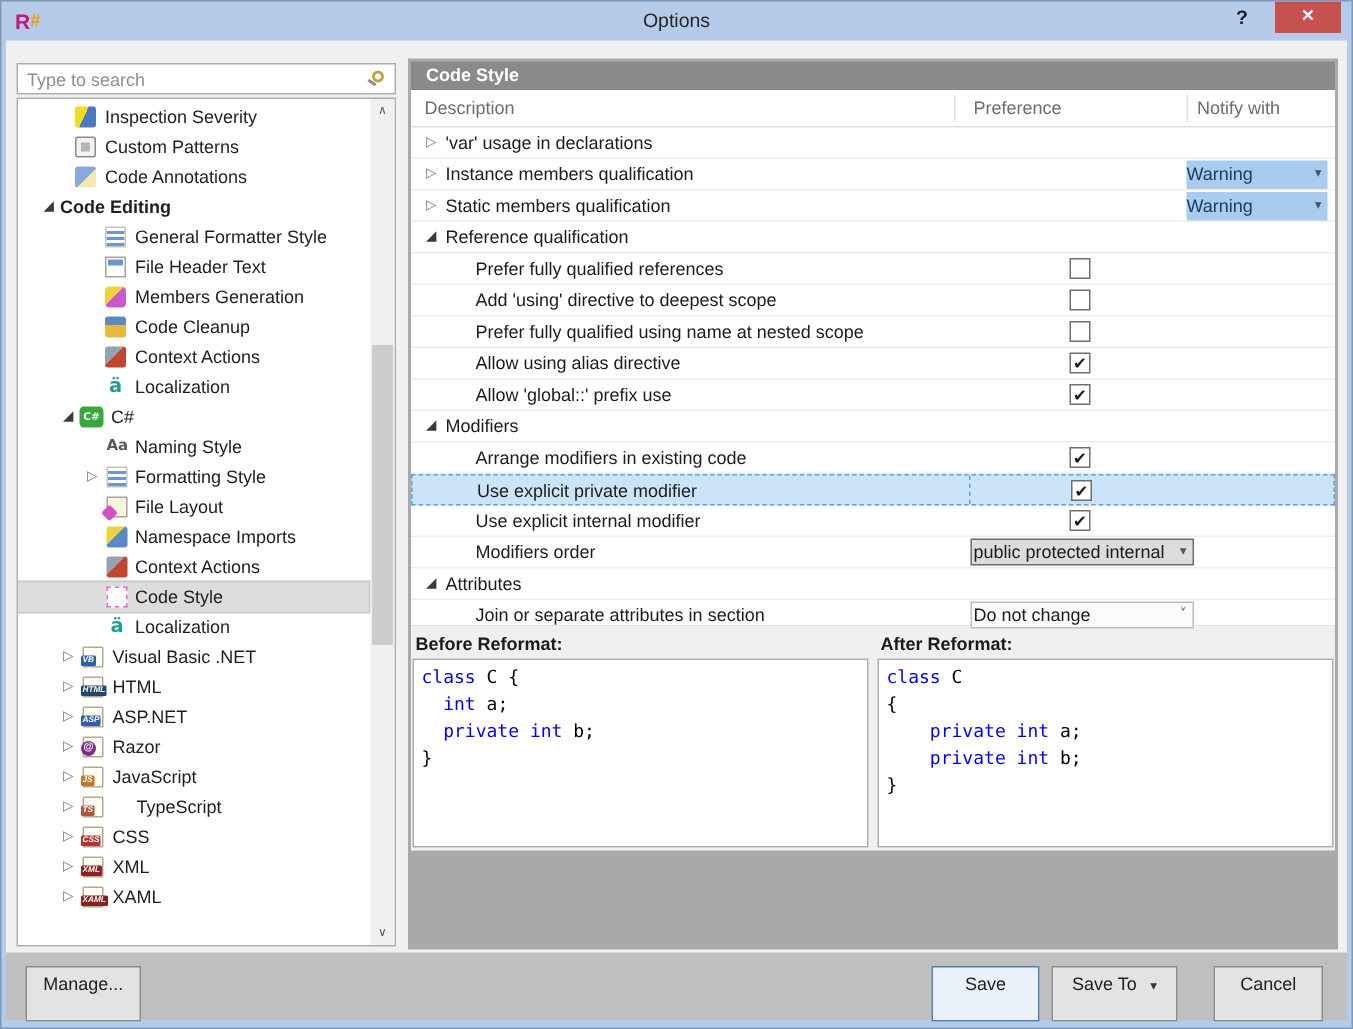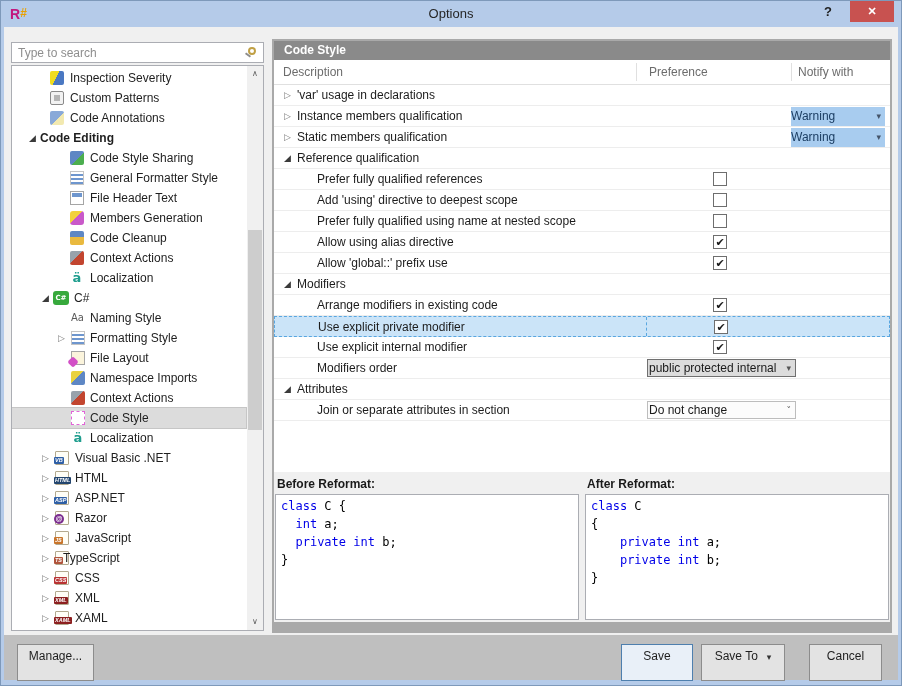--- a/index.html
+++ b/index.html
@@ -41,37 +41,37 @@
   .ti-code-annotations{background:linear-gradient(135deg,#89A9D8 55%,#F2E9B0 55%);border-radius:2px}
   .ti-code-style-sharing{background:linear-gradient(135deg,#5E87C4 55%,#4CAE4F 55%);border-radius:2px}
   .ti-general-formatter-style,.ti-formatting-style{background:repeating-linear-gradient(#FFF 0 2px,#6E96CE 2px 4px);border:1px solid #C4C4C4}
   .ti-members-generation{background:linear-gradient(135deg,#F2D23C 45%,#C959C9 45%);border-radius:3px}
   .ti-file-header-text{background:#FFF;border:1px solid #A5A5A5}
   .ti-file-header-text::after{content:"";position:absolute;left:1px;right:1px;top:1px;height:4px;background:#6E96CE}
   .ti-code-cleanup{background:linear-gradient(180deg,#5E87C4 42%,#E9B93F 42%);border-radius:2px}
   .ti-context-actions{background:linear-gradient(135deg,#98A2AC 45%,#C2452F 45%);border-radius:2px}
   .ti-localization{color:#1F9E8E;font-weight:bold;font-size:13px;line-height:14px;text-align:center}
   .ti-csharp{background:#37A93C;border-radius:3px;color:#fff;font-weight:bold;font-size:7px;line-height:14px;text-align:center;width:16px}
-  .ti-naming-style{color:#5A5A5A;font-weight:normal;font-size:10px;line-height:14px;text-align:left}
+  .ti-naming-style{color:#5A5A5A;font-weight:bold;font-size:10px;line-height:14px;text-align:right}
   .ti-file-layout{background:#FBF4DC;border:1px solid #A5A5A5}
   .ti-file-layout::after{content:"";position:absolute;left:-3px;bottom:-2px;width:8px;height:8px;background:#D24FC6;border-radius:2px;transform:rotate(45deg)}
   .ti-namespace-imports{background:linear-gradient(135deg,#E9D23F 45%,#5E87C4 45%);border-radius:2px}
   .ti-code-style{border:1px dashed #E264D8;background:#FFF}
   .ti.file{background:#FFFEF6;border:1px solid #B3A98F;border-radius:1px}
   .ti .badge{position:absolute;left:-2px;bottom:0;padding:0 1px;font-weight:bold;font-size:5.5px;line-height:7px;color:#fff;border-radius:1px;font-family:"Liberation Sans",sans-serif}
   .ti .badge.round{border-radius:50%;width:10px;height:10px;font-size:7px;line-height:10px;text-align:center;padding:0}
   
   .vscroll{position:absolute;top:0;bottom:0;right:0;width:16px;background:#F0F0F0}
   .vscroll .arr{position:absolute;left:0;right:0;height:16px;text-align:center;font-size:8px;color:#5A5A5A;line-height:15px;font-family:"DejaVu Sans",sans-serif}
   .vscroll .arr.down{bottom:0}
   .vscroll .thumb{position:absolute;left:1px;right:1px;top:164px;height:200px;background:#CDCDCD}
   
   .panel{position:absolute;left:268px;top:12px;width:620px;height:594px;background:var(--panel-frame);padding:2px}
   .panel-header{height:19px;background:var(--panel-header-bg);color:#fff;font-weight:bold;font-size:12px;line-height:19px;padding-left:10px}
-  .table{height:412px;background:#fff;position:relative}
+  .table{height:357px;background:#fff;position:relative}
   .colhead{position:relative;height:25px;border-bottom:1px solid #E0E0E0;font-size:12px;color:#6C6C6C;line-height:25px}
   .colhead .c1{position:absolute;left:9px}.colhead .c2{position:absolute;left:375px}.colhead .c3{position:absolute;left:524px}
   .colhead .vsep{position:absolute;top:3px;bottom:3px;width:1px;background:#E0E0E0}
   .trow{position:relative;height:21px;line-height:20px;font-size:12px;color:#1C1C1C;border-bottom:1px solid #EDEDED}
   .trow.sel{background:var(--row-selection);border:1px dashed var(--selection-border)}
   .trow.sel::after{content:"";position:absolute;left:371px;top:0;bottom:0;border-left:1px dashed var(--selection-border)}
   .rarrow{position:absolute;left:10px;top:0;font-size:9px;font-family:"DejaVu Sans",sans-serif}
   .rarrow.col{color:#7A7A7A}.rarrow.exp{color:#3A3A3A}
   .rlabel{position:absolute;top:0;white-space:nowrap}
   .rlabel.g{left:23px}.rlabel.c{left:43px}
@@ -126,24 +126,20 @@
           </div>
           <div class="tree-row">
             <span class="ti ti-code-annotations" style="left: 38px;"></span>
             <span class="tl" style="left: 58px;">Code Annotations</span>
           </div>
           <div class="tree-row bold">
             <span class="tw exp" style="left: 17px;">◢</span>
             <span class="tl" style="left: 28px;">Code Editing</span>
           </div>
           <div class="tree-row">
-            <span class="ti ti-code-style-sharing" style="left: 58px;"></span>
-            <span class="tl" style="left: 78px;">Code Style Sharing</span>
-          </div>
-          <div class="tree-row">
             <span class="ti ti-general-formatter-style" style="left: 58px;"></span>
             <span class="tl" style="left: 78px;">General Formatter Style</span>
           </div>
           <div class="tree-row">
             <span class="ti ti-file-header-text" style="left: 58px;"></span>
             <span class="tl" style="left: 78px;">File Header Text</span>
           </div>
           <div class="tree-row">
             <span class="ti ti-members-generation" style="left: 58px;"></span>
             <span class="tl" style="left: 78px;">Members Generation</span>
@@ -227,21 +223,21 @@
             <span class="ti ti-file-js file" style="left: 43px;">
               <i class="badge" style="background: rgb(200, 116, 42);">JS</i>
             </span>
             <span class="tl" style="left: 63px;">JavaScript</span>
           </div>
           <div class="tree-row">
             <span class="tw col" style="left: 30px;">▷</span>
             <span class="ti ti-file-ts file" style="left: 43px;">
               <i class="badge" style="background: rgb(176, 84, 60);">TS</i>
             </span>
-            <span class="tl" style="left: 51px;">TypeScript</span>
+            <span class="tl" style="left: 79px;">TypeScript</span>
           </div>
           <div class="tree-row">
             <span class="tw col" style="left: 30px;">▷</span>
             <span class="ti ti-file-css file" style="left: 43px;">
               <i class="badge" style="background: rgb(184, 50, 50);">CSS</i>
             </span>
             <span class="tl" style="left: 63px;">CSS</span>
           </div>
           <div class="tree-row">
             <span class="tw col" style="left: 30px;">▷</span>

